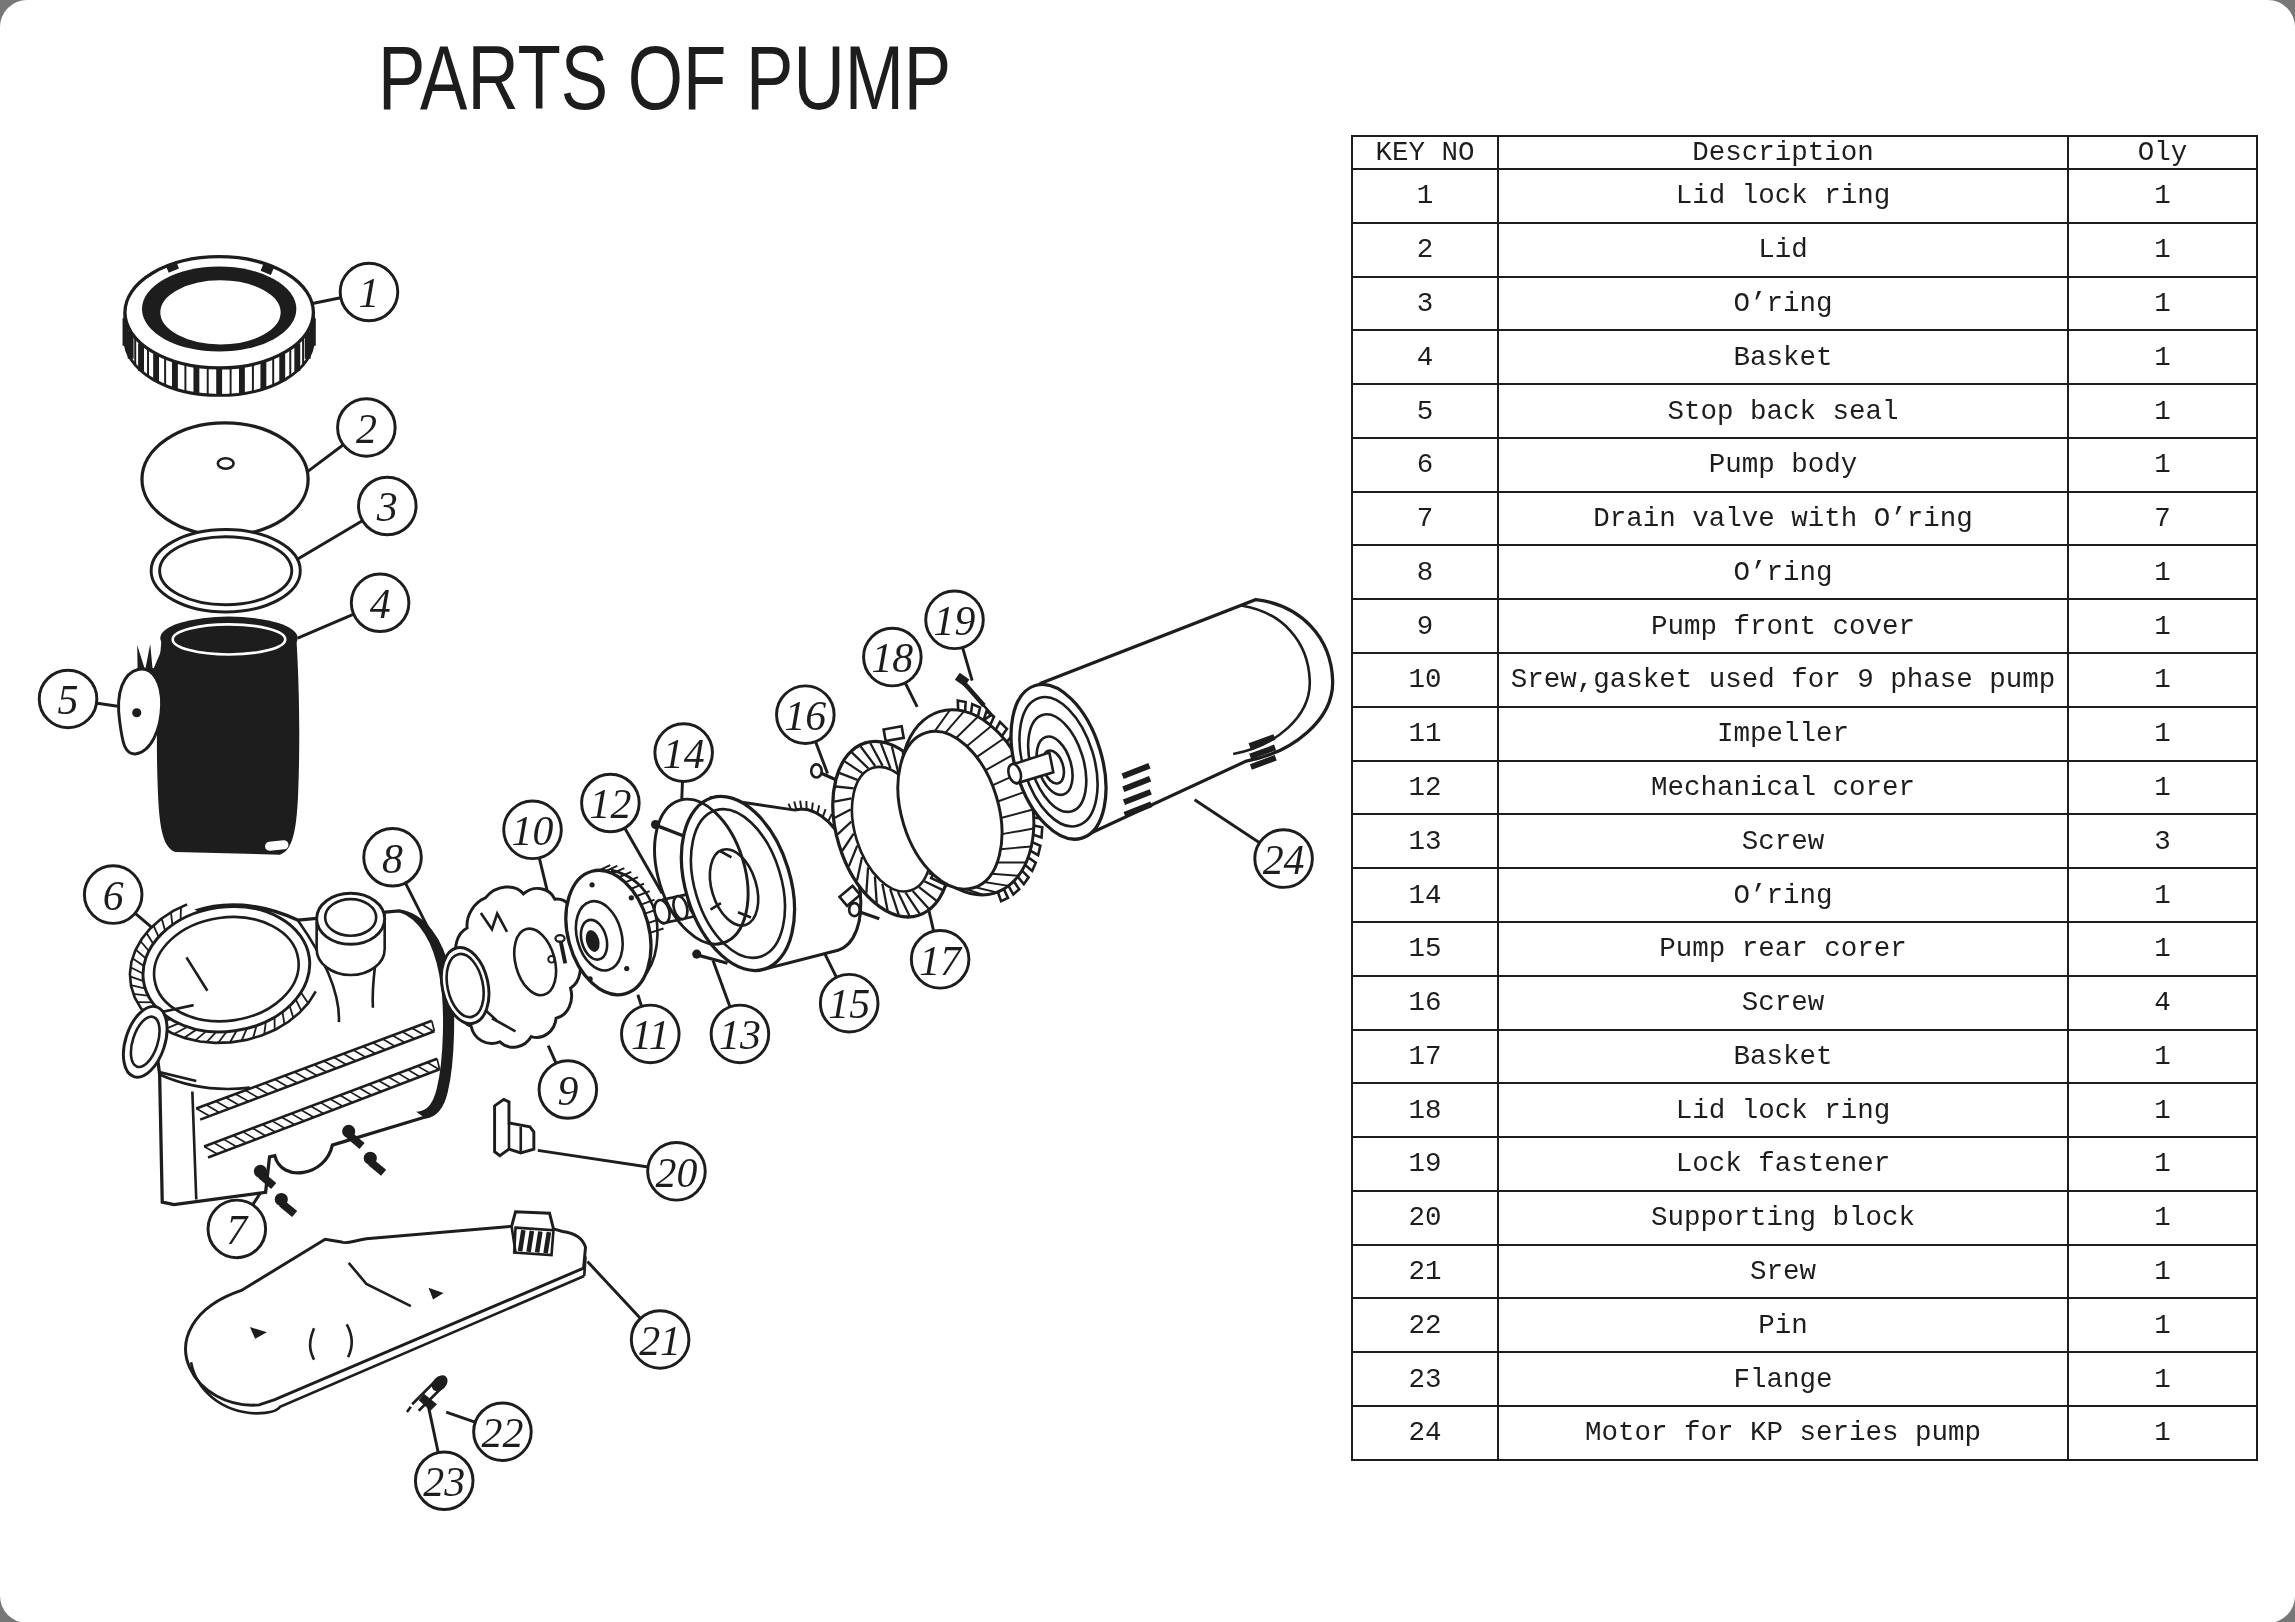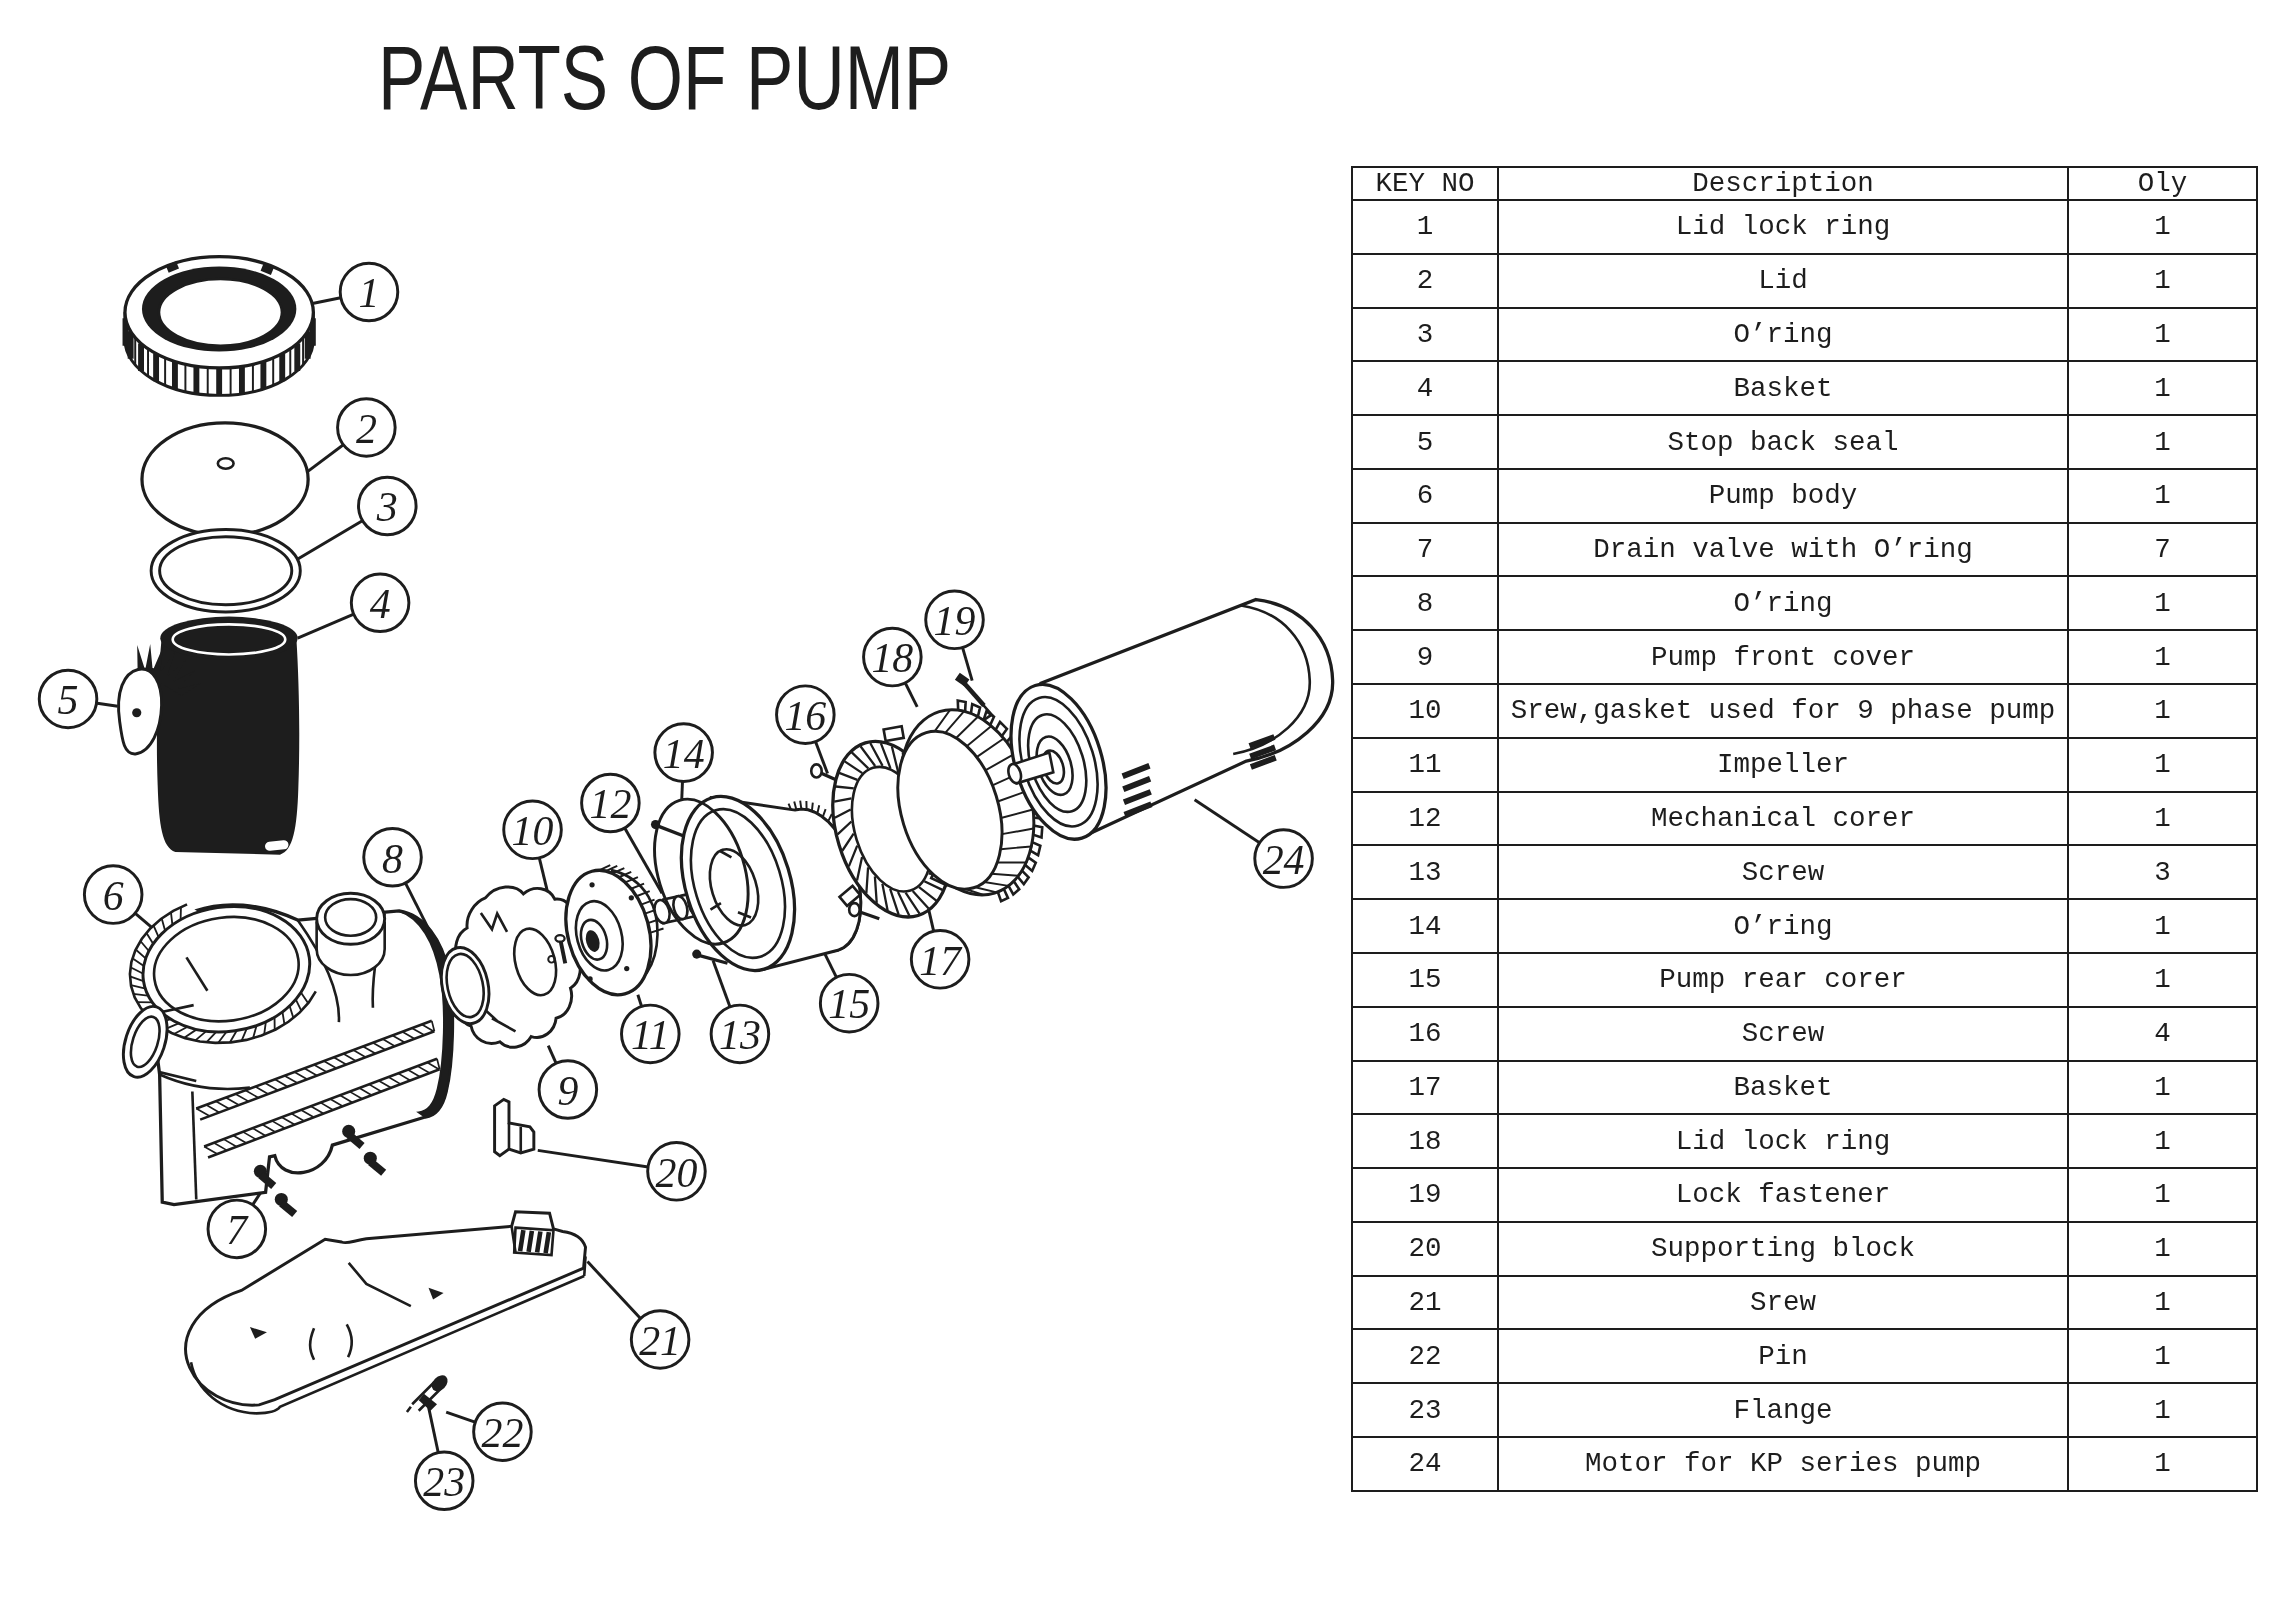--- a/index.html
+++ b/index.html
@@ -1,31 +1,32 @@
 <!DOCTYPE html>
 <html style="font-size:10.5px"><head>
 <meta charset="utf-8">
 <style>
   html, body { margin: 0; padding: 0; background: #777; }
   .page {
     position: relative; width: 2295px; height: 1623px;
     background: #ffffff; overflow: hidden;
     font-family: "Liberation Sans", sans-serif;
     color: #1d1d1d;
+    border-radius: 27px;
   }
   .title {
     position: absolute; left: 378px; top: 26px;
     font-family: "Liberation Sans", sans-serif;
     font-size: 91px; font-weight: 400; letter-spacing: 0px;
     color: #1d1d1d; white-space: nowrap;
     transform: scaleX(0.78); transform-origin: 0 0;
   }
   svg.diagram { position: absolute; left: 0; top: 0; }
   .parts-table {
-    position: absolute; left: 1351px; top: 166px;
+    position: absolute; left: 1351px; top: 135px;
     width: 905px; height: 1326px;
     border-collapse: collapse; table-layout: fixed;
     font-family: "Liberation Mono", monospace;
     font-size: 27.5px; color: #1d1d1d;
   }
   .parts-table th, .parts-table td {
     border: 2px solid #1d1d1d; text-align: center; vertical-align: middle;
     padding: 0; font-weight: 400; overflow: hidden; white-space: nowrap;
   }
   svg .ln  { stroke: #1d1d1d; fill: none; }

